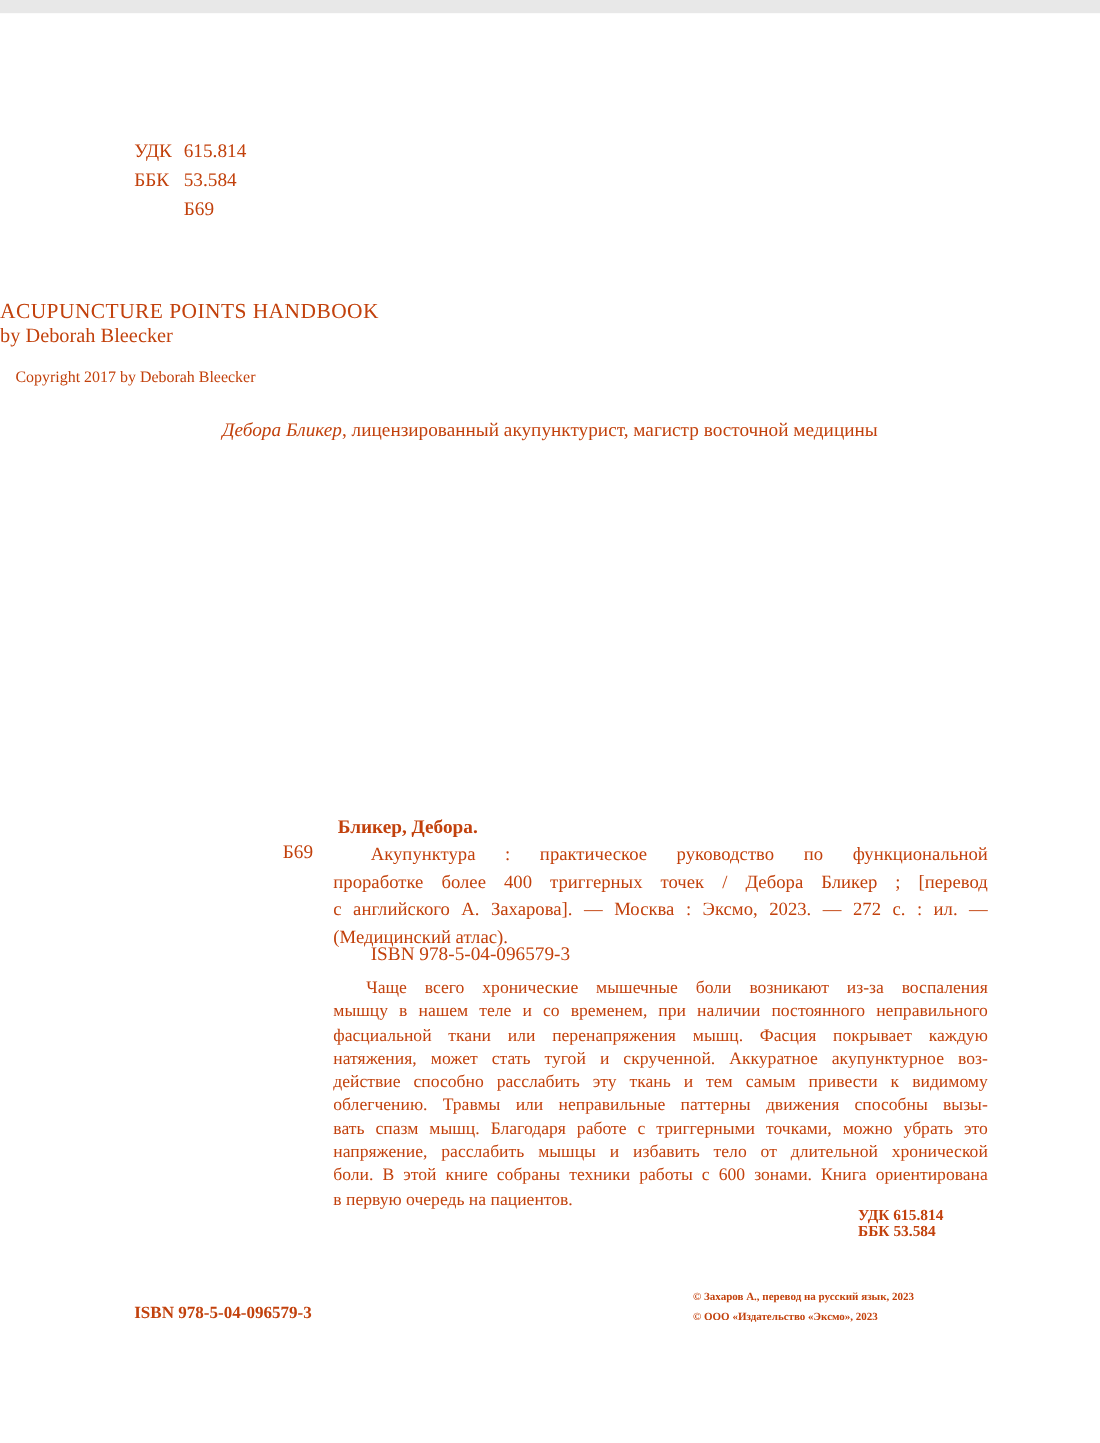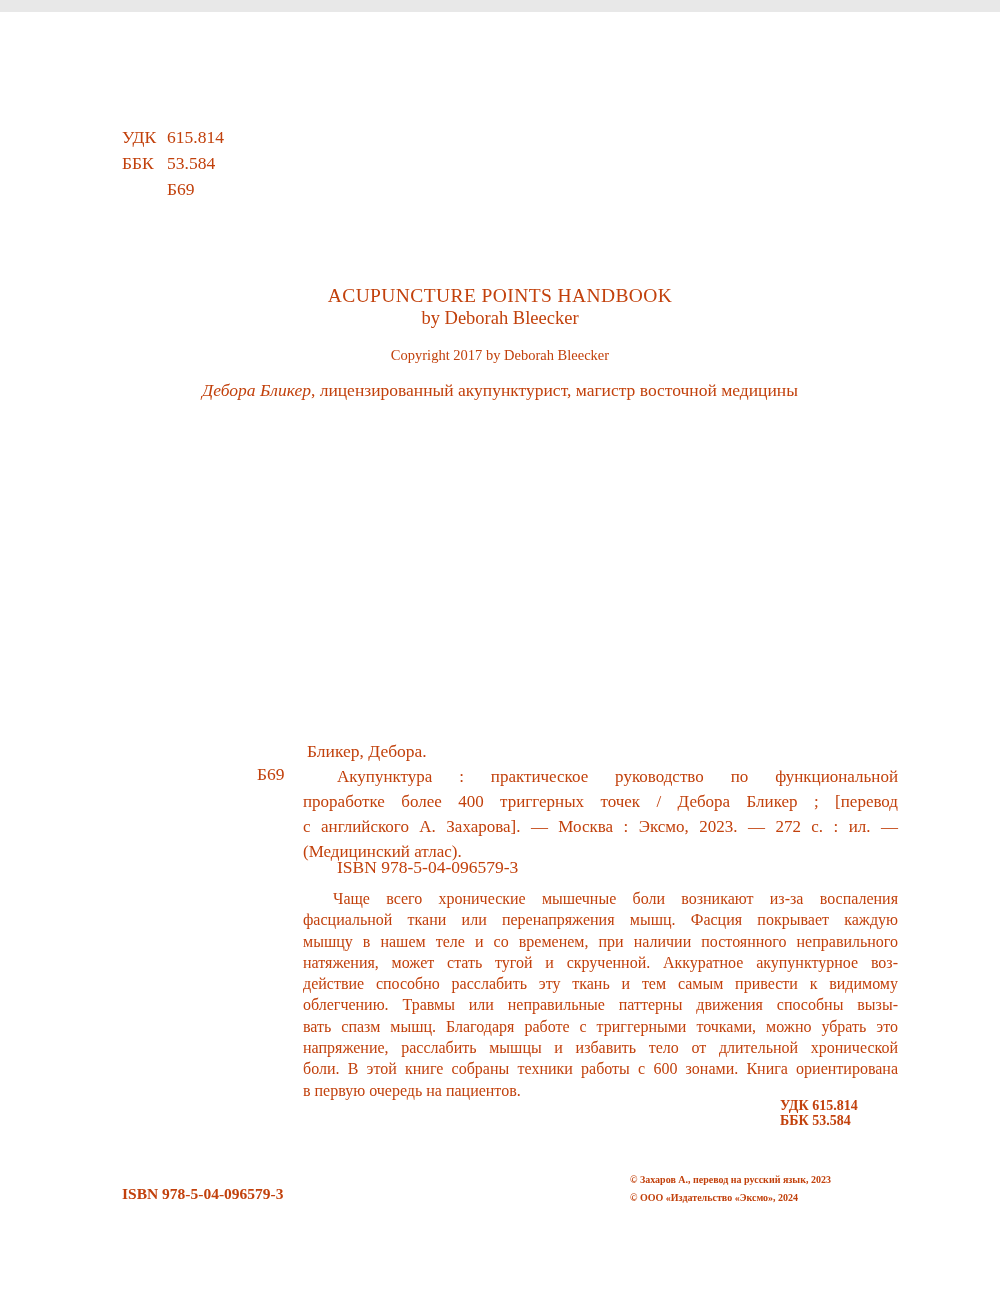--- a/index.html
+++ b/index.html
@@ -22,46 +22,46 @@
     font-size: 17.5px;
     line-height: 26px;
   }
   .code-row { white-space: nowrap; }
   .code-label { display: inline-block; width: 45px; }
 
   
   .title-block {
     position: absolute;
     left: 0;
-    top: 272px;
+    top: 260px;
     width: 1000px;
-    text-align: center;
+    text-align: left;
   }
   .original-title { font-size: 19.5px; letter-spacing: 0.4px; line-height: 23px; }
   .original-byline { font-size: 18.5px; line-height: 23px; }
-  .copyright-line { font-size: 14.5px; margin-top: 16px; line-height: 18px; }
+  .copyright-line { font-size: 14.5px; margin-top: 16px; line-height: 18px; padding-left: 14px; }
 
   .translator-line {
     position: absolute;
     left: 0;
     top: 368px;
     width: 1000px;
     text-align: center;
     font-size: 17.5px;
   }
   .translator-name { font-style: italic; text-align: center; }
 
   
   .card-author {
     position: absolute;
     left: 303px;
     top: 729px;
     width: 595px;
     font-size: 17.5px;
-    font-weight: normal;
+    font-weight: bold;
     text-indent: 4px;
   }
   .card-sign {
     position: absolute;
     left: 257px;
     top: 752px;
     font-size: 17.5px;
   }
   .card-desc {
     position: absolute;
@@ -155,35 +155,35 @@
   <div class="card-desc">
       <div class="jline">Акупунктура : практическое руководство по функциональной</div>
       <div class="jline">проработке более 400 триггерных точек / Дебора Бликер ; [перевод</div>
       <div class="jline">с английского А. Захарова]. — Москва : Эксмо, 2023. — 272 с. : ил. —</div>
       <div class="jline">(Медицинский атлас).</div>
     </div>
   <div class="card-isbn">ISBN 978-5-04-096579-3</div>
 
   <div class="annotation">
       <div class="jline">Чаще всего хронические мышечные боли возникают из-за воспаления</div>
+      <div class="jline">мышцу в нашем теле и со временем, при наличии постоянного неправильного</div>
       <div class="jline">фасциальной ткани или перенапряжения мышц. Фасция покрывает каждую</div>
-      <div class="jline">мышцу в нашем теле и со временем, при наличии постоянного неправильного</div>
       <div class="jline">натяжения, может стать тугой и скрученной. Аккуратное акупунктурное воз-</div>
       <div class="jline">действие способно расслабить эту ткань и тем самым привести к видимому</div>
       <div class="jline">облегчению. Травмы или неправильные паттерны движения способны вызы-</div>
       <div class="jline">вать спазм мышц. Благодаря работе с триггерными точками, можно убрать это</div>
       <div class="jline">напряжение, расслабить мышцы и избавить тело от длительной хронической</div>
       <div class="jline">боли. В этой книге собраны техники работы с 600 зонами. Книга ориентирована</div>
       <div class="jline">в первую очередь на пациентов.</div>
     </div>
 
   <div class="bottom-codes">
     <div>УДК 615.814</div>
     <div>ББК 53.584</div>
   </div>
 
   <div class="footer-isbn">ISBN 978-5-04-096579-3</div>
   <div class="footer-copy">
     <div>© Захаров А., перевод на русский язык, 2023</div>
-    <div>© ООО «Издательство «Эксмо», 2024</div>
+    <div>© ООО «Издательство «Эксмо», 2023</div>
   </div>
 
 </div>
 
 </body></html>

